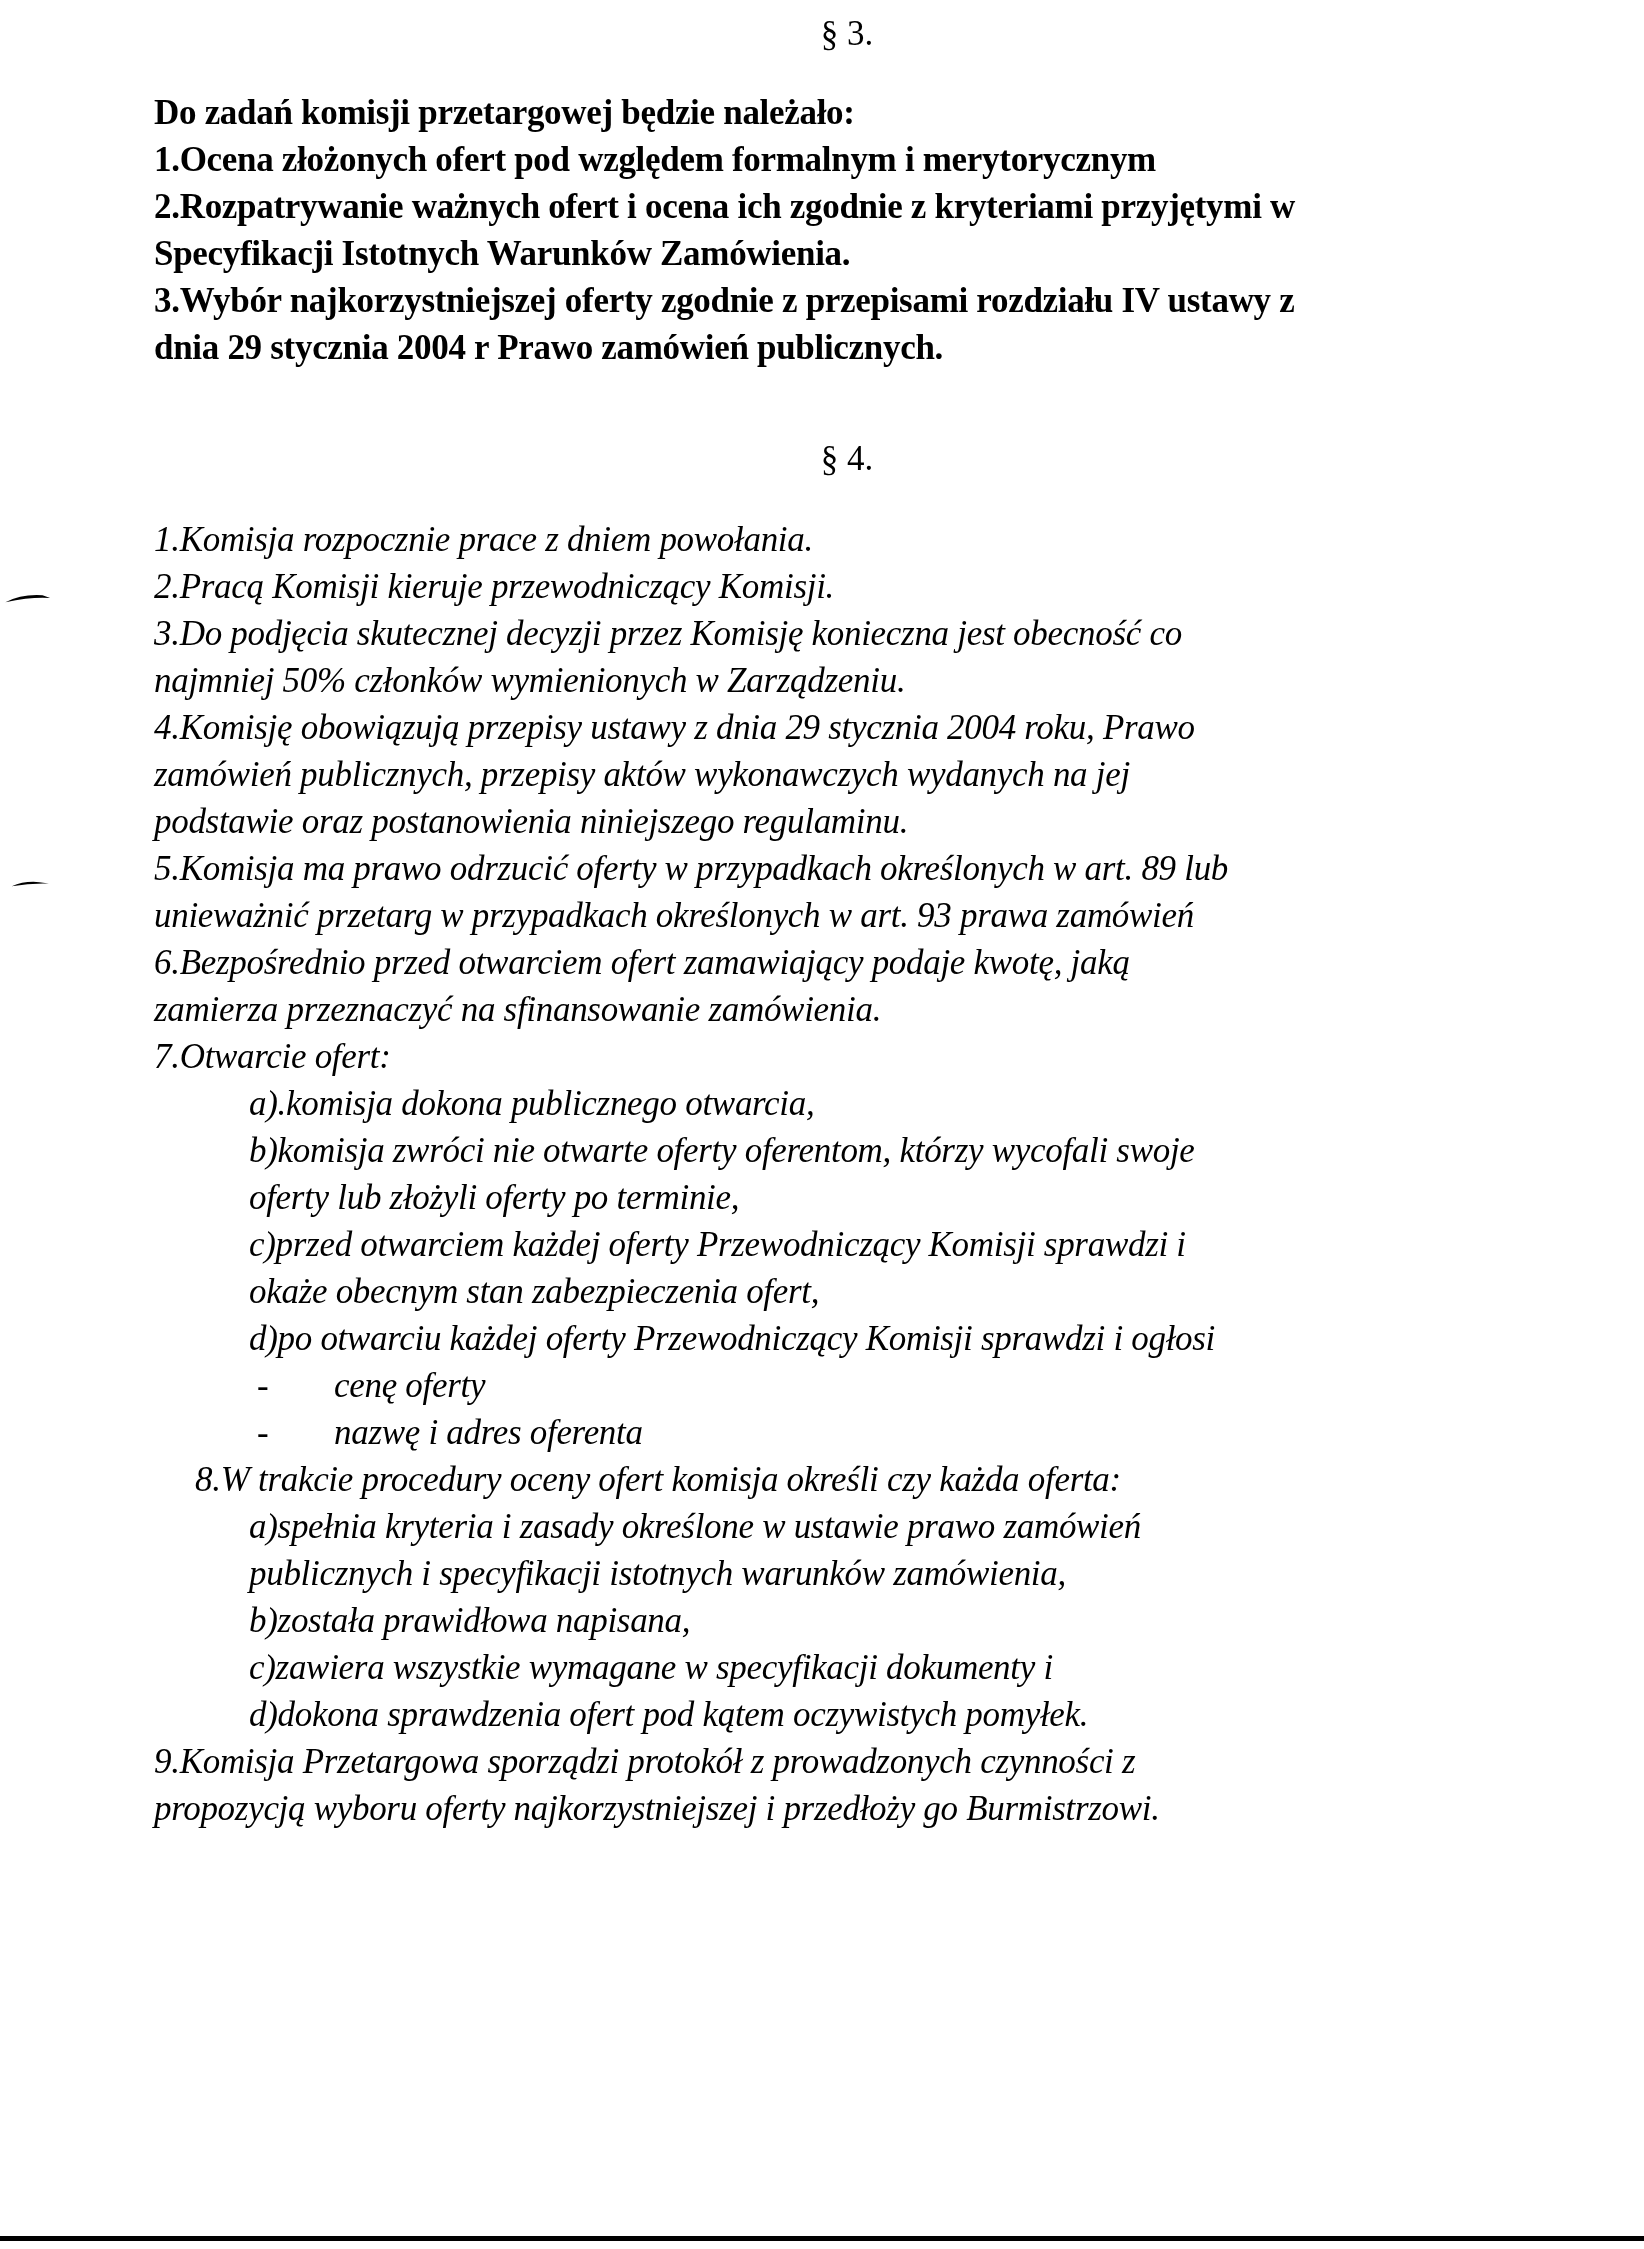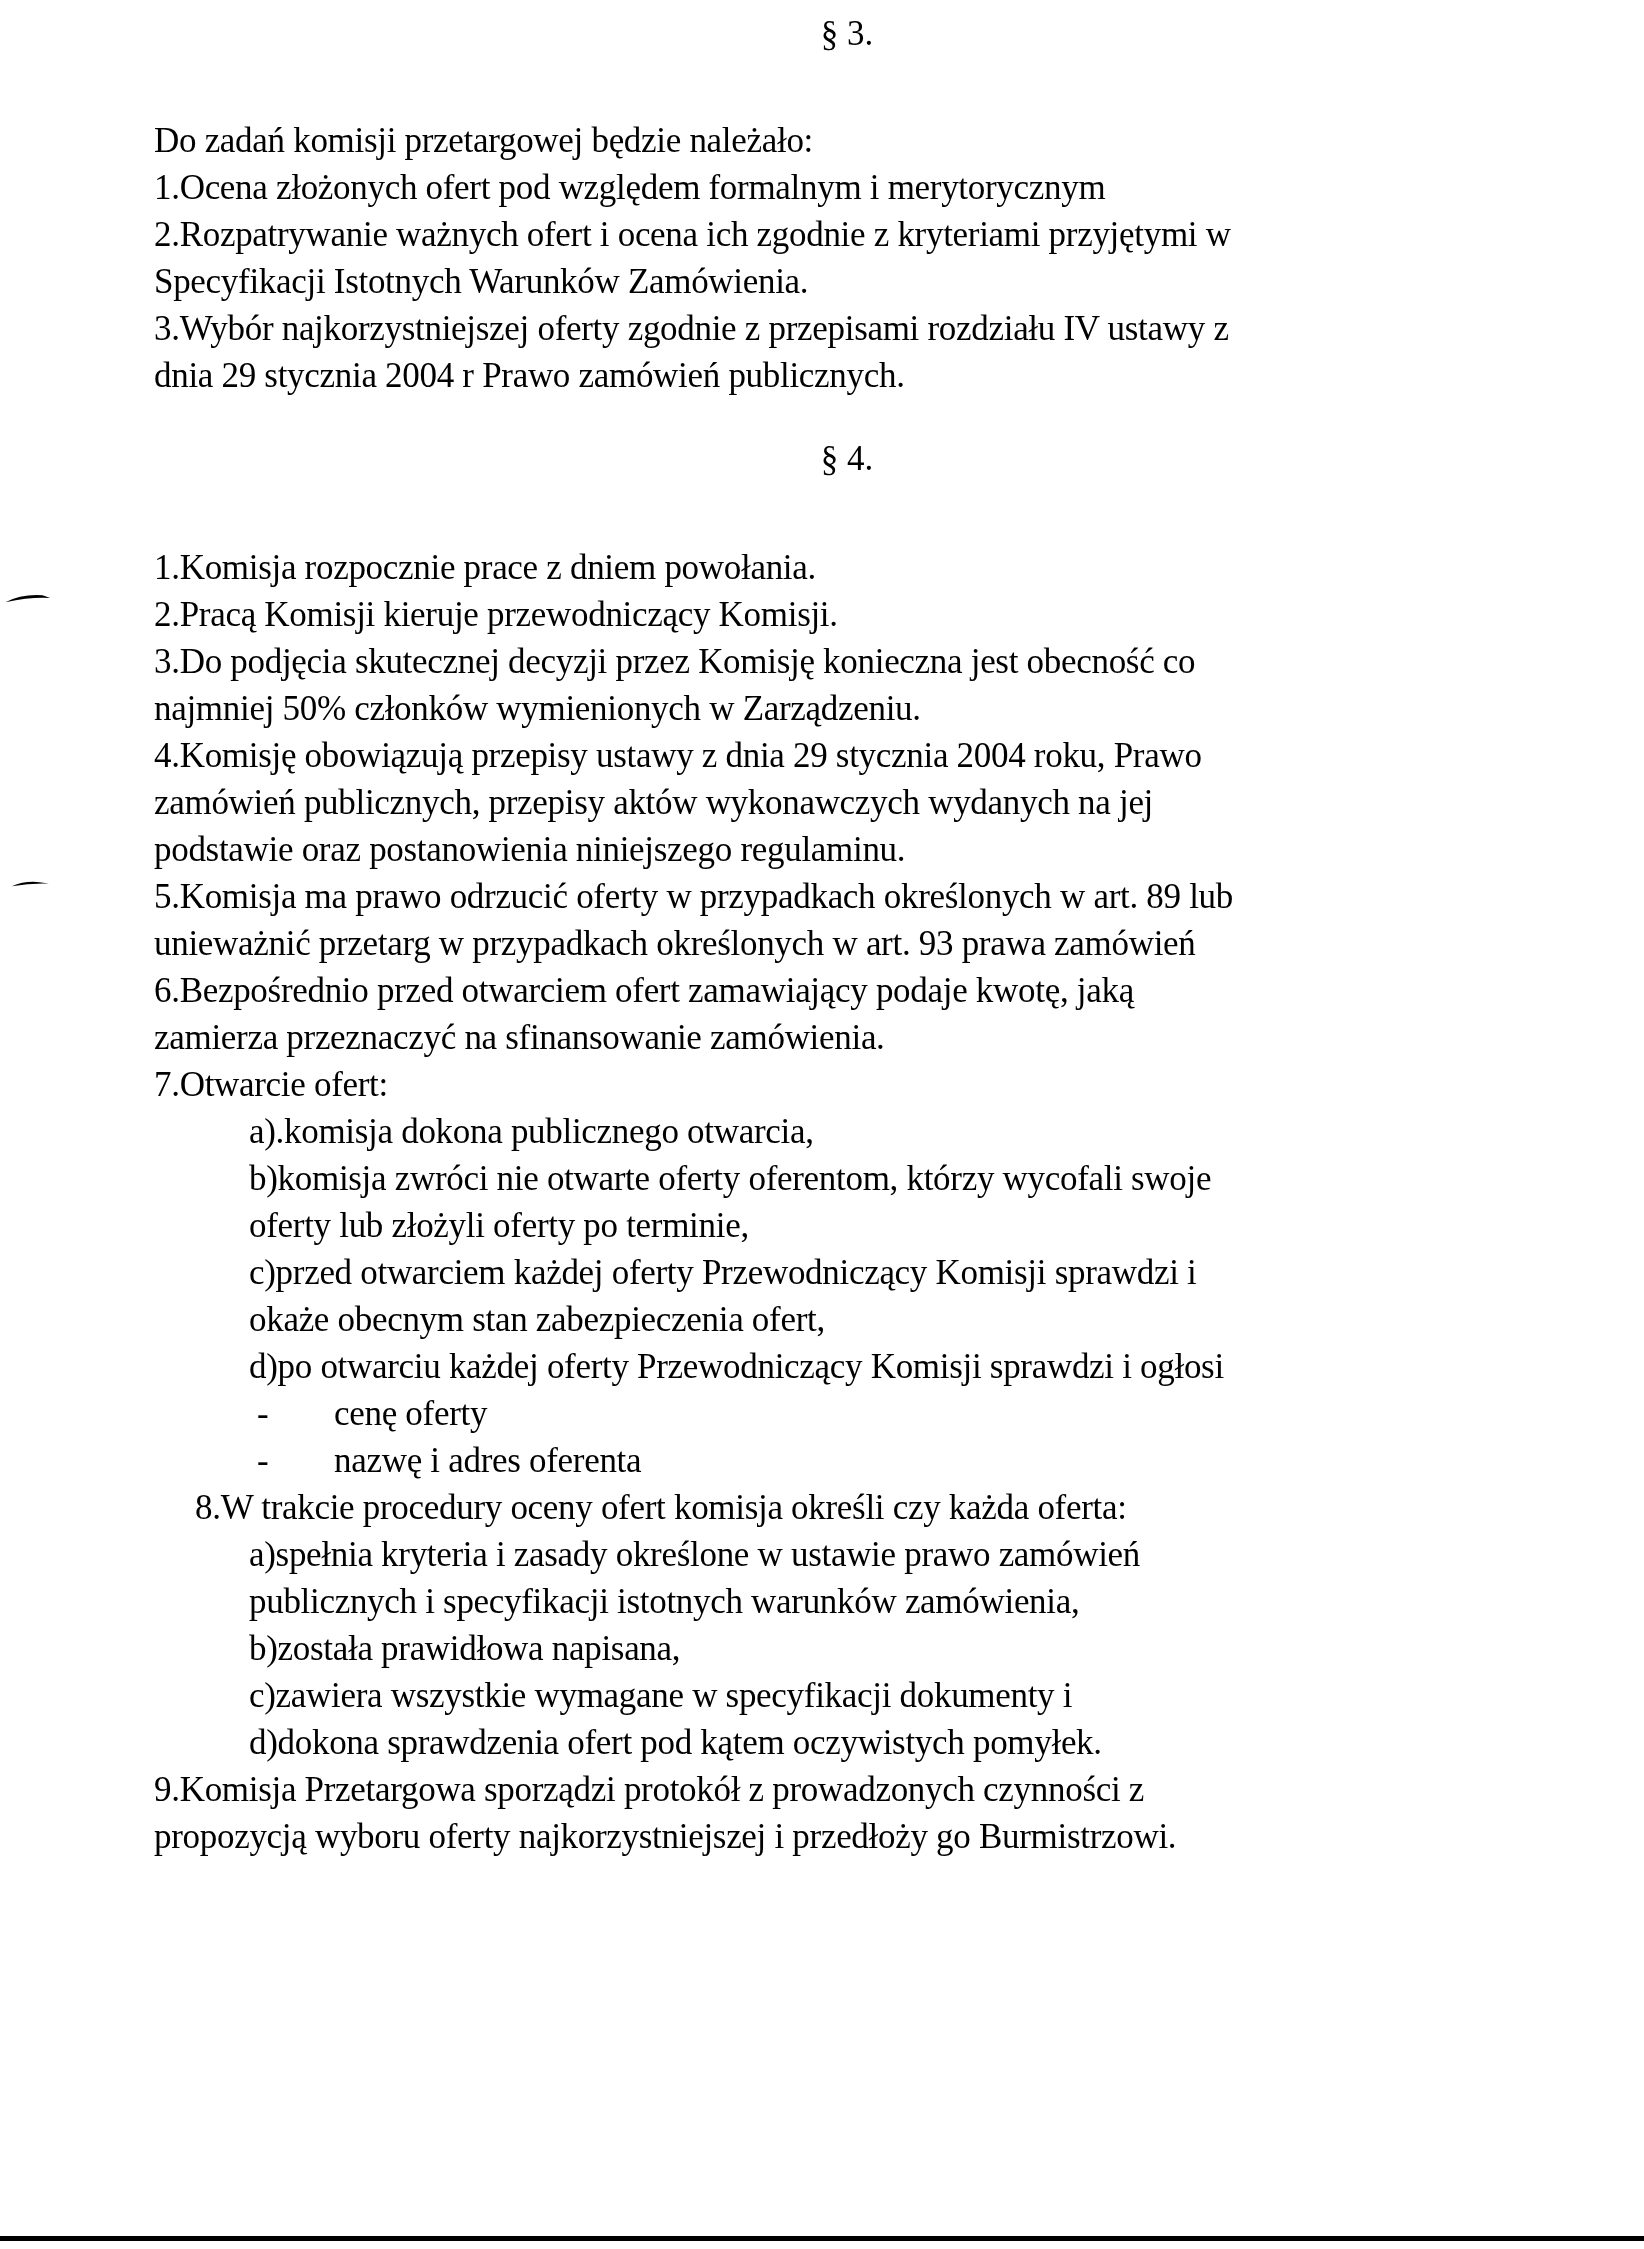--- a/index.html
+++ b/index.html
@@ -21,32 +21,32 @@
     .margin-mark { position: absolute; }
     .bottom-rule { position: absolute; left: 0; top: 2236px; width: 1645px; height: 4.9px; background: #000; }
   </style>
 </head>
 <body>
 
 <div class="page">
 
   <div class="heading" style="top:12.5px;">§ 3.</div>
 
-  <div class="block" style="top:117px;">
+  <div class="block" style="top:89px;font-weight:bold;">
     <div class="line">Do zadań komisji przetargowej będzie należało:</div>
     <div class="line">1.Ocena złożonych ofert pod względem formalnym i merytorycznym</div>
     <div class="line">2.Rozpatrywanie ważnych ofert i ocena ich zgodnie z kryteriami przyjętymi w</div>
     <div class="line">Specyfikacji Istotnych Warunków Zamówienia.</div>
     <div class="line">3.Wybór najkorzystniejszej oferty zgodnie z przepisami rozdziału IV ustawy z</div>
     <div class="line">dnia 29 stycznia 2004 r Prawo zamówień publicznych.</div>
   </div>
 
   <div class="heading" style="top:438px;">§ 4.</div>
 
-  <div class="block" style="top:544px;">
+  <div class="block" style="top:516px;font-style:italic;">
     <div class="line">1.Komisja rozpocznie prace z dniem powołania.</div>
     <div class="line">2.Pracą Komisji kieruje przewodniczący Komisji.</div>
     <div class="line">3.Do podjęcia skutecznej decyzji przez Komisję konieczna jest obecność co</div>
     <div class="line">najmniej 50% członków wymienionych w Zarządzeniu.</div>
     <div class="line">4.Komisję obowiązują przepisy ustawy z dnia 29 stycznia 2004 roku, Prawo</div>
     <div class="line">zamówień publicznych, przepisy aktów wykonawczych wydanych na jej</div>
     <div class="line">podstawie oraz postanowienia niniejszego regulaminu.</div>
     <div class="line">5.Komisja ma prawo odrzucić oferty w przypadkach określonych w art. 89 lub</div>
     <div class="line">unieważnić przetarg w przypadkach określonych w art. 93 prawa zamówień</div>
     <div class="line">6.Bezpośrednio przed otwarciem ofert zamawiający podaje kwotę, jaką</div>

